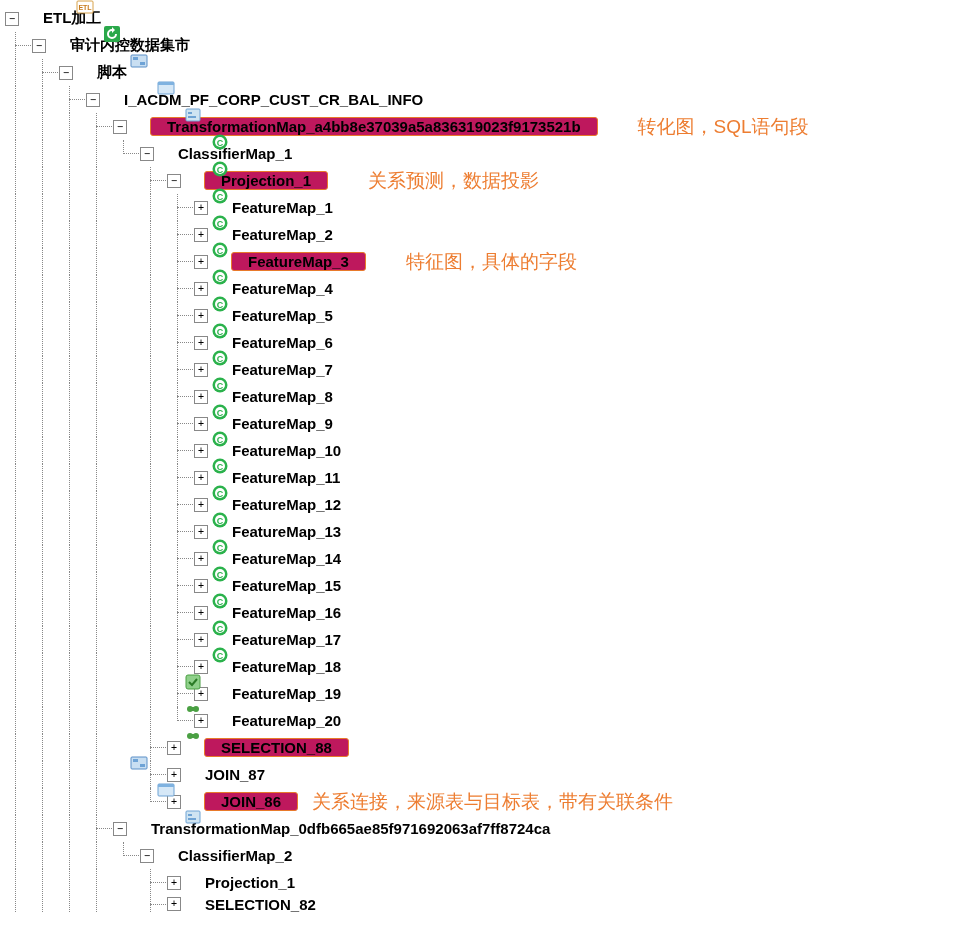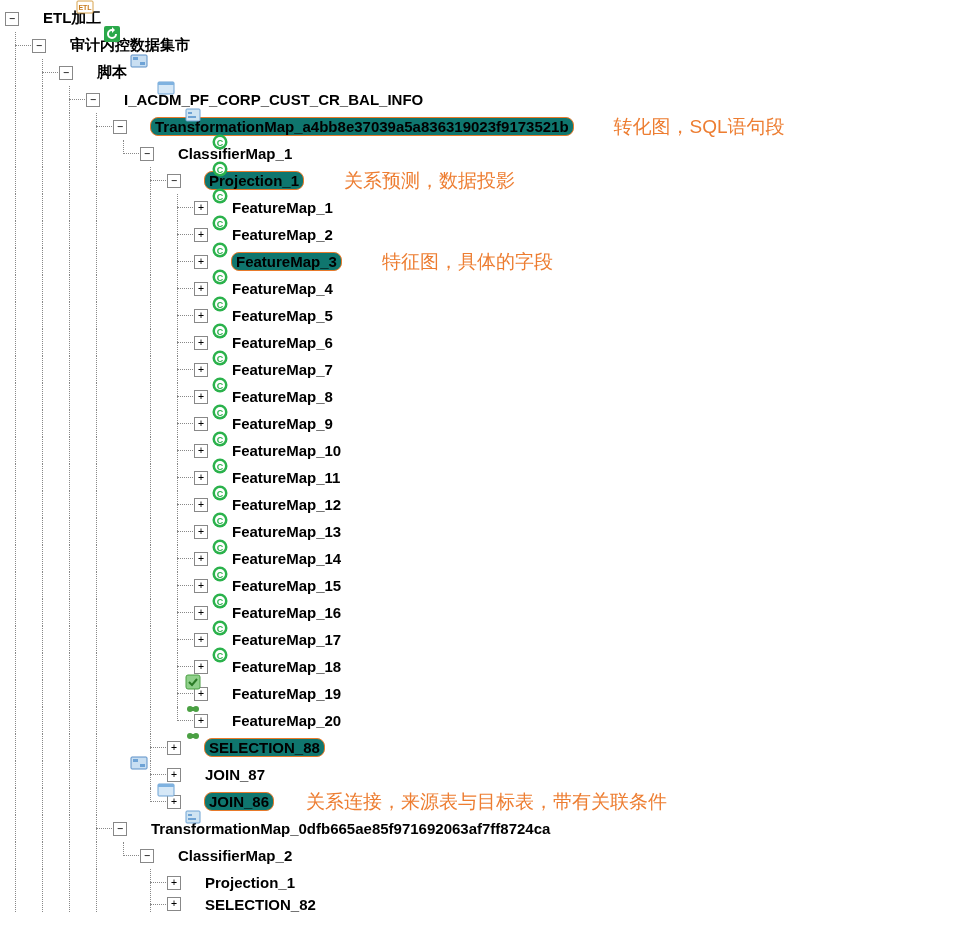--- a/index.html
+++ b/index.html
@@ -22,21 +22,21 @@
   .indent.end::before { bottom:13px; }
   .exp {
     width:12px; height:12px; border:1px solid #888; display:inline-flex;
     align-items:center; justify-content:center; font-size:10px; line-height:1;
     background:#fff; color:#000; font-family:monospace; user-select:none; cursor:pointer;
     margin-right:3px; flex-shrink:0;
   }
   .icon { width:18px; height:18px; display:inline-flex; align-items:center;
     justify-content:center; margin-right:2px; flex-shrink:0; }
   .label { padding:1px 3px 1px 1px;font-weight:bold; }
-  .hl { background:#0f766e; border:1px solid #e87a2b; border-radius:8px; padding:0px 4px; }
+  .hl { background:#be185d; border:1px solid #e87a2b; border-radius:3px; padding:0px 16px; }
   .annot { color:#ed7d31; font-size:19px; margin-left:40px; }
 </style>
 </head>
 <body>
 
 <svg width="0" height="0" style="position:absolute">
   <defs>
     <g id="ic-folder-blue">
         <rect x="1" y="5" width="16" height="10" rx="1" fill="#3ba9e0"></rect>
         <rect x="1" y="3" width="7" height="4" rx="1" fill="#3ba9e0"></rect>
@@ -542,21 +542,21 @@
       <span class="indent line"></span>
       <span class="indent"></span>
   <span class="indent line tee end"></span>
   <span class="exp">+</span>
   <span class="icon">
         <svg>
           <use href="#ic-join"></use>
         </svg>
       </span>
   <span class="label hl">JOIN_86</span>
-  <span class="annot" style="margin-left:32px">关系连接，来源表与目标表，带有关联条件</span>
+  <span class="annot" style="margin-left:14px">关系连接，来源表与目标表，带有关联条件</span>
 </div>
 
 <div class="row">
   <span class="indent line"></span>
       <span class="indent line"></span>
       <span class="indent line"></span>
   <span class="indent line tee"></span>
   <span class="exp">−</span>
   <span class="icon">
         <svg>

